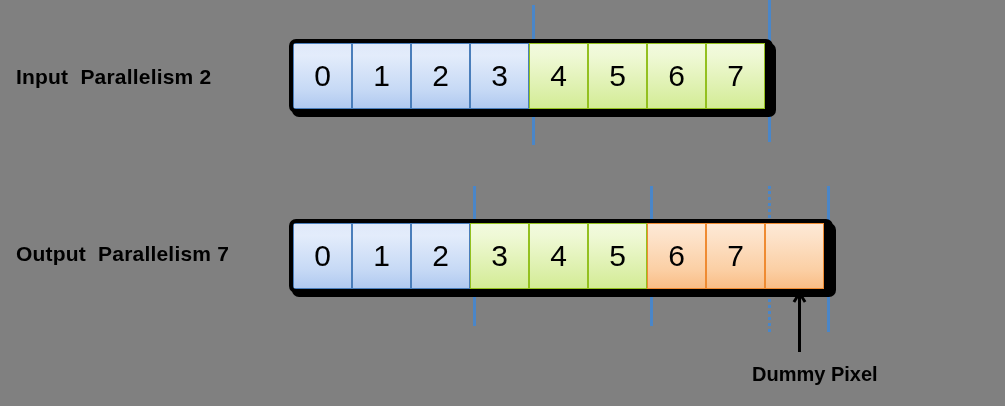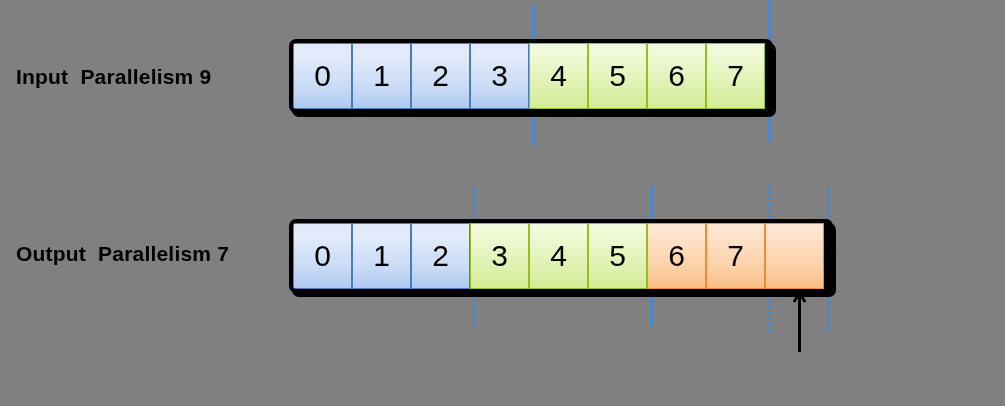--- a/index.html
+++ b/index.html
@@ -129,21 +129,21 @@
 <div id="stage">
 
   <div class="guide" style="left:532px; top:5px;   height:140px;"></div>
   <div class="guide" style="left:768px; top:0px;   height:142px;"></div>
 
   <div class="guide" style="left:473px; top:186px; height:140px;"></div>
   <div class="guide" style="left:650px; top:186px; height:140px;"></div>
   <div class="guide dotted" style="left:768px; top:186px; height:146px;"></div>
   <div class="guide" style="left:827px; top:186px; height:146px;"></div>
 
-  <div class="row-label" id="label-input">Input  Parallelism 9</div>
+  <div class="row-label" id="label-input">Input  Parallelism 2</div>
 
   <div class="bar" id="input-bar" style="left:289px; top:39px; width:484px; height:74px;">
     <div class="cell blue" style="width:59px;">0</div>
     <div class="cell blue" style="width:59px;">1</div>
     <div class="cell blue" style="width:59px;">2</div>
     <div class="cell blue" style="width:59px;">3</div>
     <div class="cell green" style="width:59px;">4</div>
     <div class="cell green" style="width:59px;">5</div>
     <div class="cell green" style="width:59px;">6</div>
     <div class="cell green" style="width:59px;">7</div>
@@ -157,14 +157,15 @@
     <div class="cell blue" style="width:59px;">2</div>
     <div class="cell green" style="width:59px;">3</div>
     <div class="cell green" style="width:59px;">4</div>
     <div class="cell green" style="width:59px;">5</div>
     <div class="cell orange" style="width:59px;">6</div>
     <div class="cell orange" style="width:59px;">7</div>
     <div class="cell orange" style="width:59px;"></div>
   </div>
 
   <div id="dummy-arrow"></div>
+  <div id="dummy-label">Dummy Pixel</div>
 
 </div>
 
 </body></html>

